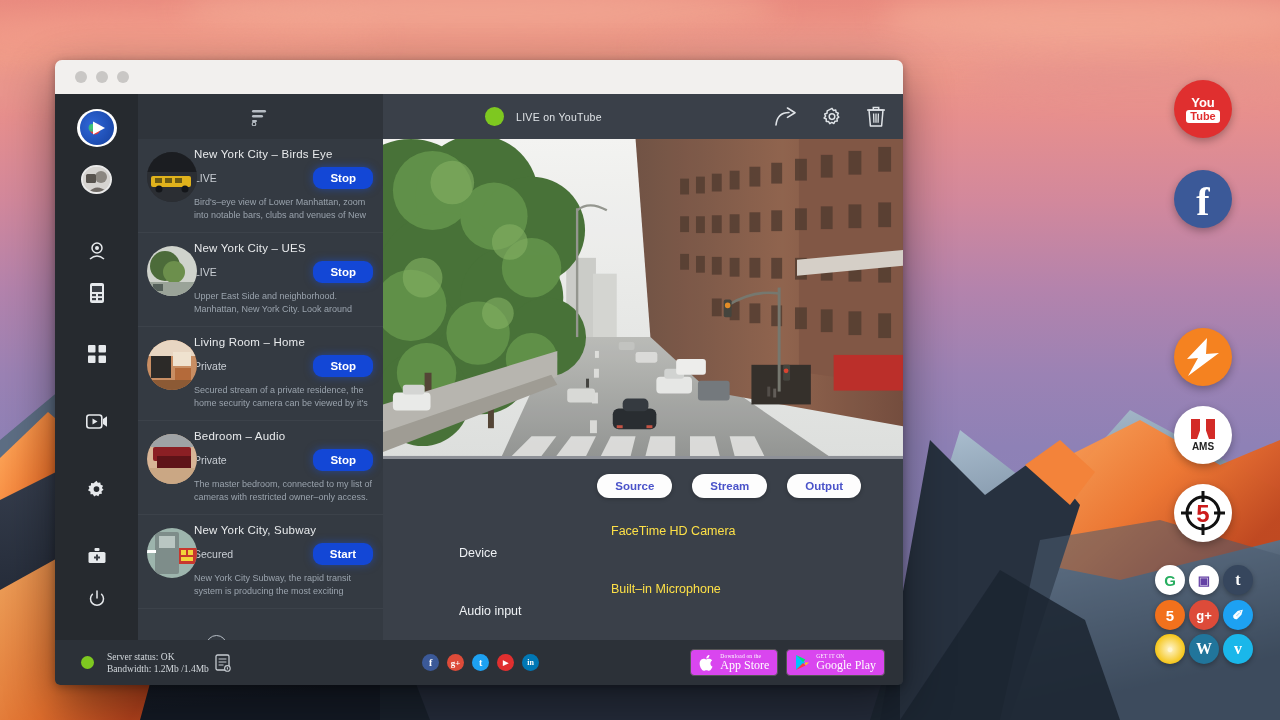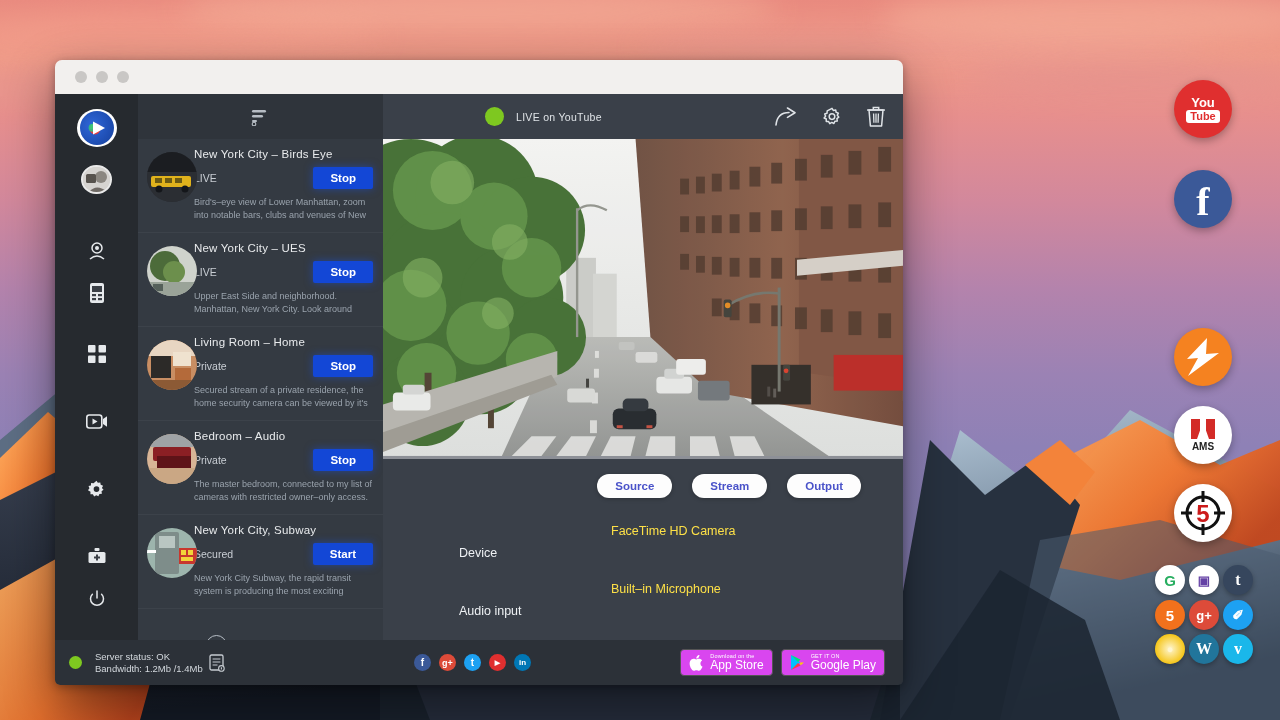--- a/index.html
+++ b/index.html
@@ -94,21 +94,21 @@
     overflow: hidden; background: #2b2f35;
   }
   .cam-title {
     color: #e8eaec; font-size: 11.5px; letter-spacing: .2px;
     margin-bottom: 7px; white-space: nowrap; overflow: hidden;
   }
   .cam-row { display: flex; align-items: center; height: 22px; }
   .cam-state { color: #c9ced4; font-size: 10.5px; flex: 1; }
   .cam-btn {
     color: #fff; font-size: 11.5px; font-weight: bold;
-    background: #1347d6; border-radius: 2px;
+    background: #1347d6; border-radius: 9px;
     padding: 4px 17px; line-height: 14px; cursor: pointer;
     box-shadow: 0 0 9px rgba(25,80,220,.55);
   }
   .cam-desc {
     color: #9aa3ad; font-size: 9px; line-height: 12.5px;
     margin-top: 7px; max-height: 26px; overflow: hidden;
   }
   #add-camera {
     display: flex; align-items: center; justify-content: center;
     gap: 10px; padding: 26px 0 0 0; cursor: pointer;
@@ -145,21 +145,21 @@
 
   
   #info { padding: 26px 0 0 76px; }
   .info-row { display: flex; margin-bottom: 22px; }
   .info-label { width: 152px; color: #eef1f4; font-size: 12.5px; margin-top: 22px; }
   .info-value { color: #fde047; font-size: 12.5px; }
 
   
   #footer {
     height: 45px; flex: 0 0 45px; background: #2c3138;
-    display: flex; align-items: center; padding: 0 18px 0 14px;
+    display: flex; align-items: center; padding: 0 18px 0 26px; font-family: Liberation Serif, serif;
   }
   #status-dot { width: 13px; height: 13px; border-radius: 50%; background: #7ec820; margin-right: 13px; }
   #status-text { color: #d3d8dd; font-size: 9.5px; line-height: 12px; }
   #status-doc { margin-left: 6px; }
   #footer-mid { flex: 1; display: flex; justify-content: center; gap: 8px; margin-left: 40px; }
   .soc { width: 17px; height: 17px; border-radius: 50%; display: flex; align-items: center;
          justify-content: center; color: #fff; font-size: 10px; font-weight: bold; cursor: pointer; }
   #footer-stores { display: flex; gap: 8px; }
   .store {
     background: #d946ef; border: 1px solid #555; border-radius: 4px;

